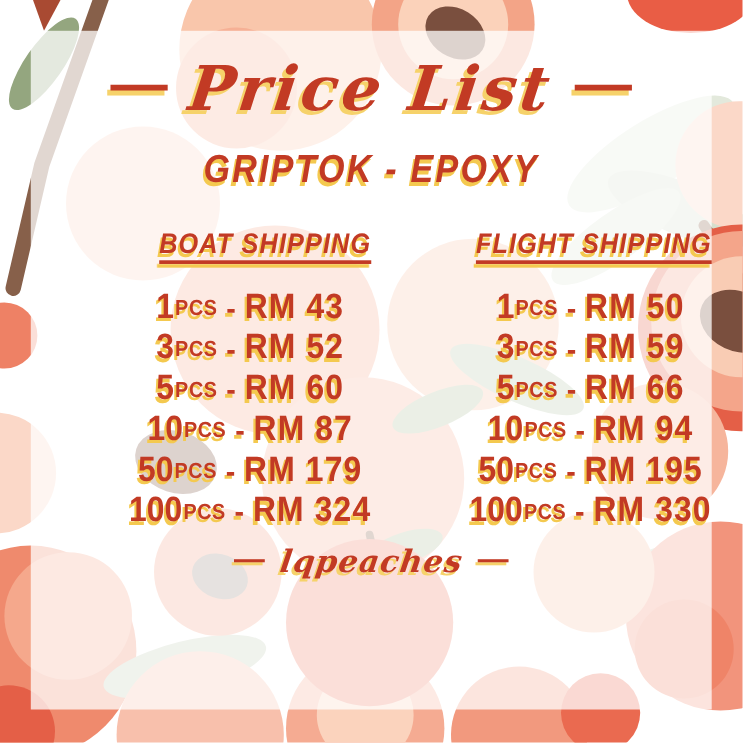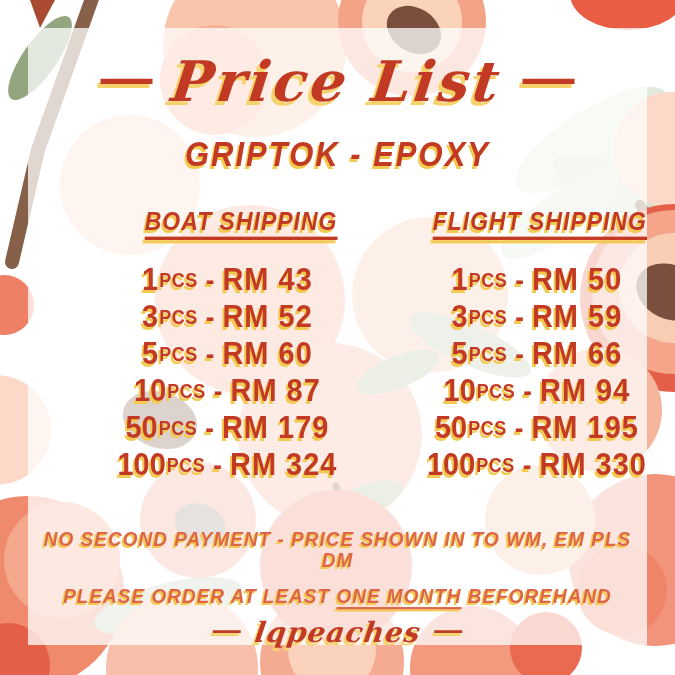--- a/index.html
+++ b/index.html
@@ -245,24 +245,20 @@
             <span class="qty">100</span>
               <span class="unit">pcs</span>
             <span class="sep">-</span>
             <span class="price">RM 330</span>
           </div>
         </div>
       </div>
 
     </div>
 
-    <div class="notes">
-      <div class="note-line">NO SECOND PAYMENT - PRICE SHOWN IN TO WM, EM PLS DM</div>
-      <div class="note-line"><span>PLEASE ORDER AT LEAST </span><span class="note-underline">ONE MONTH</span><span> BEFOREHAND</span></div>
-    </div>
 
     <div class="signature-row">
       <span class="sig-dash">—</span>
       <span class="sig-name">lqpeaches</span>
       <span class="sig-dash">—</span>
     </div>
 
   </div>
 </div>
 

